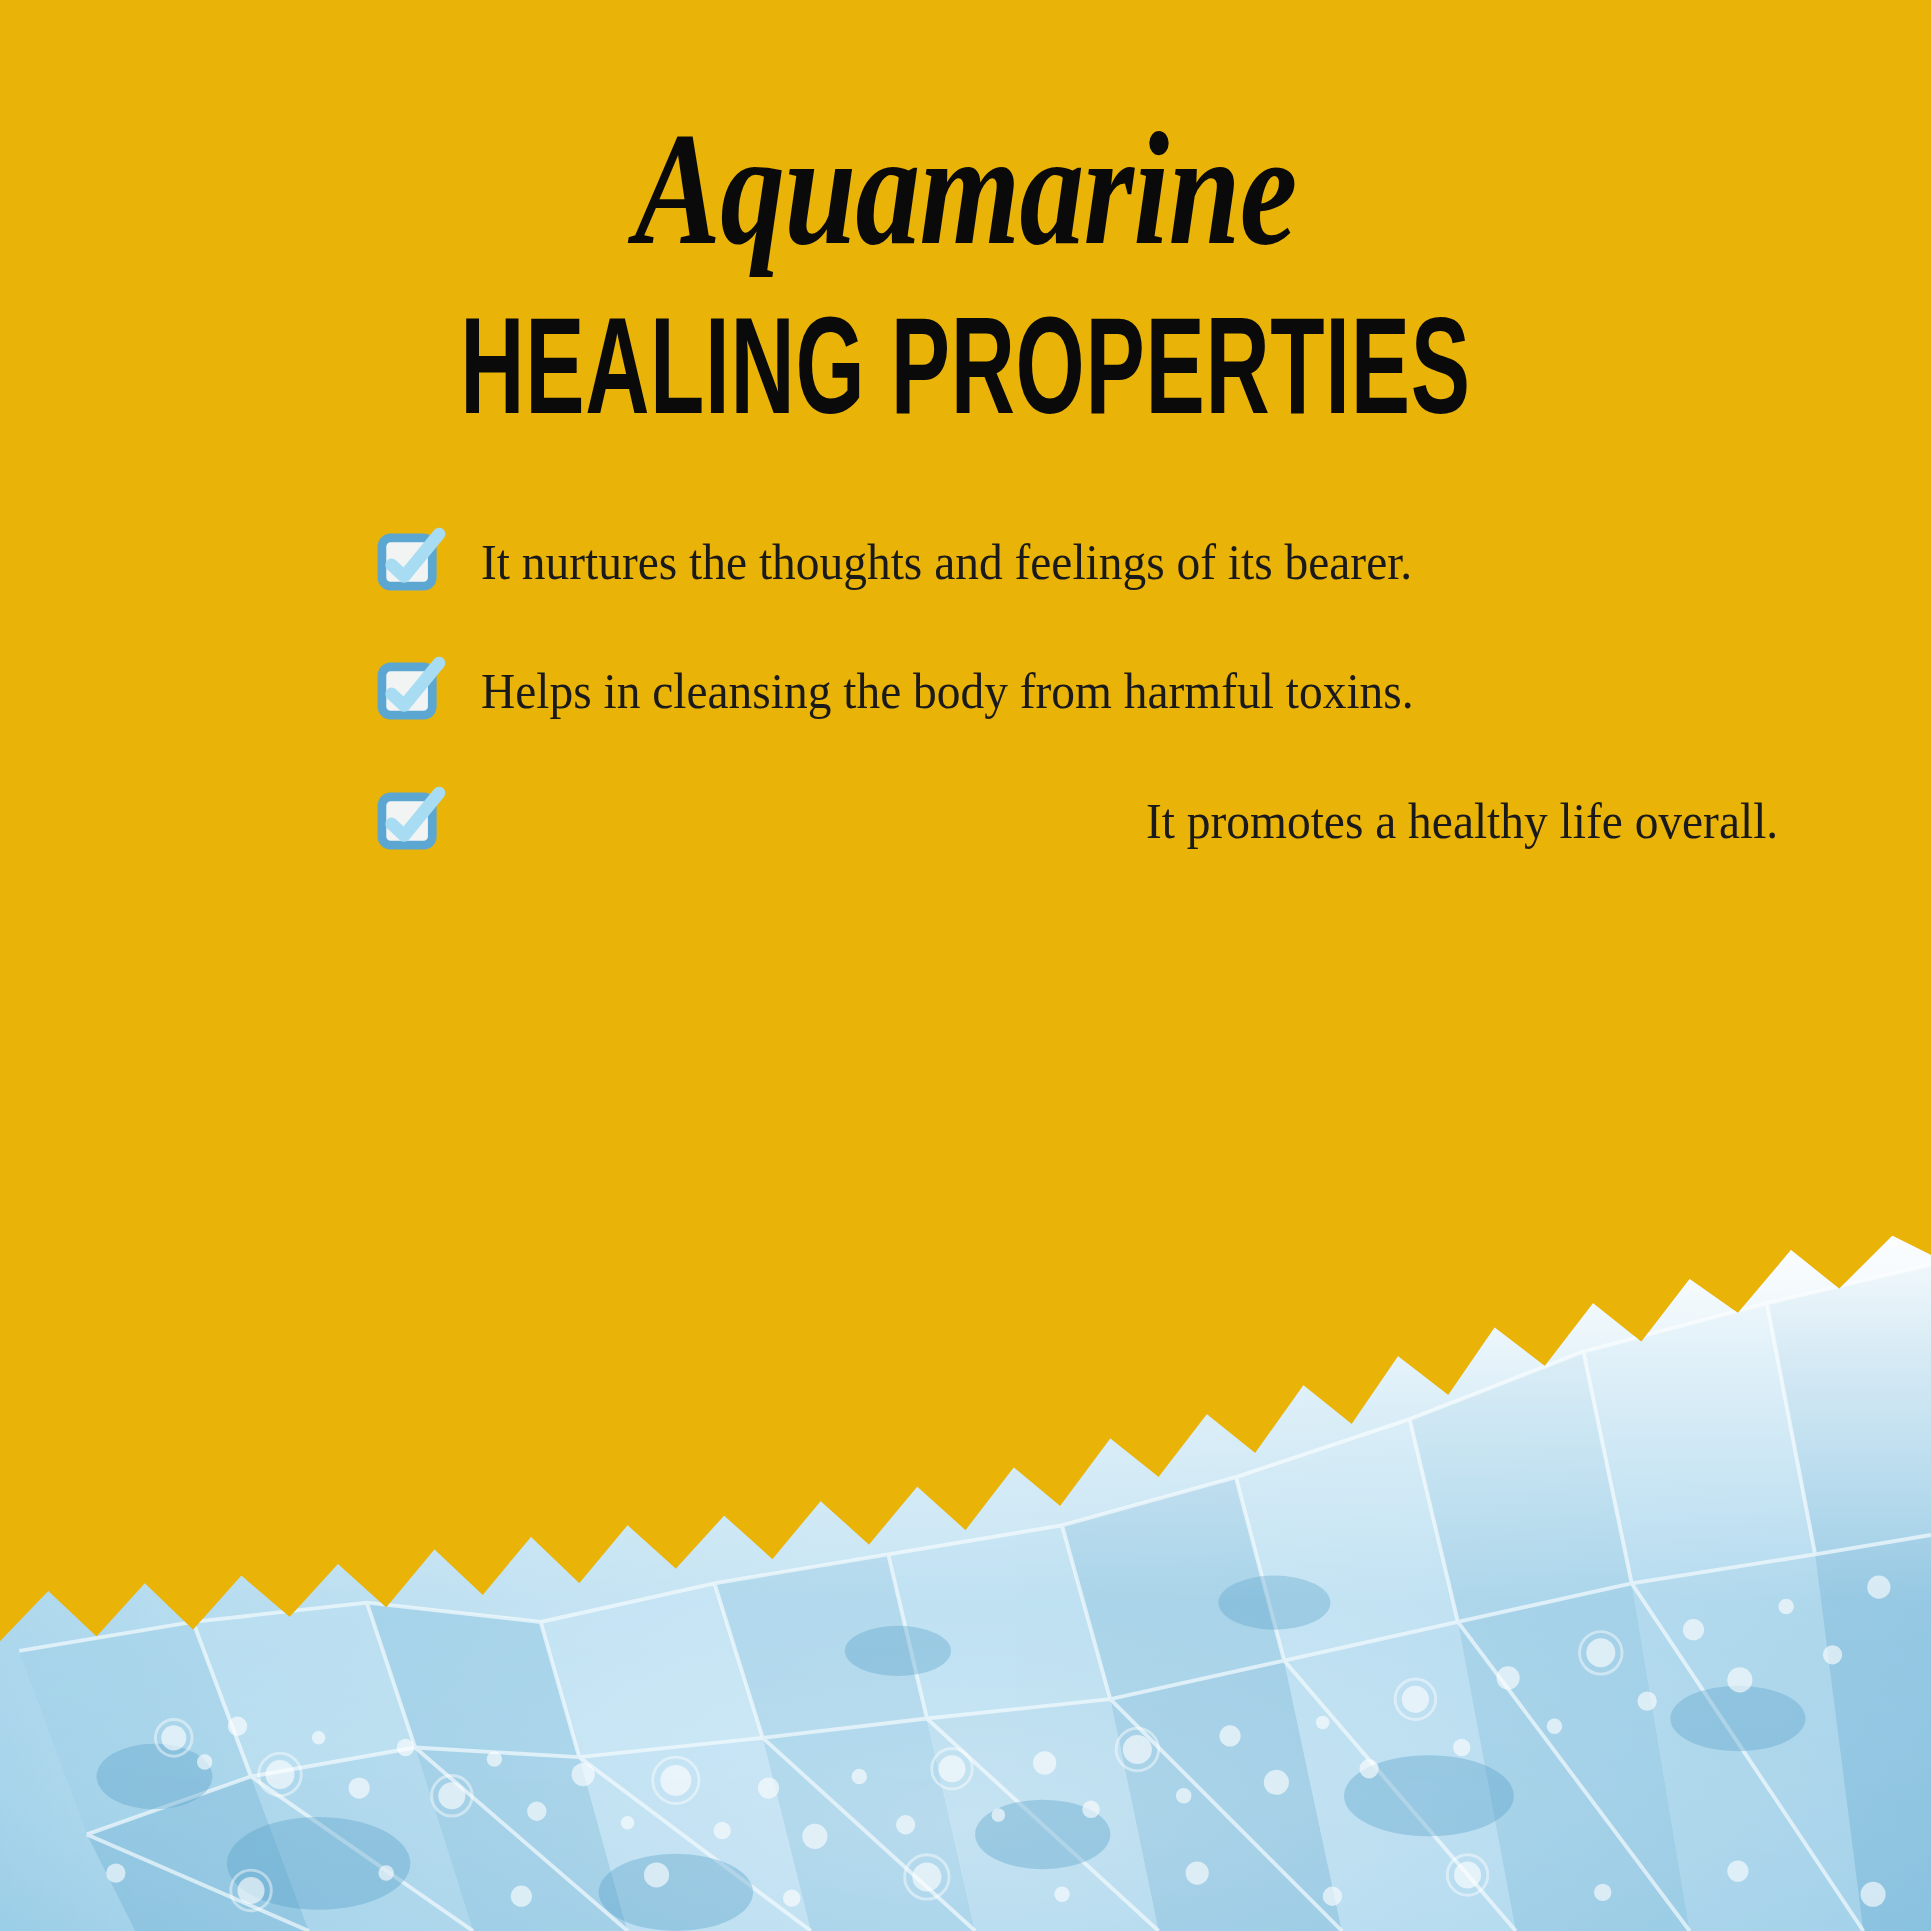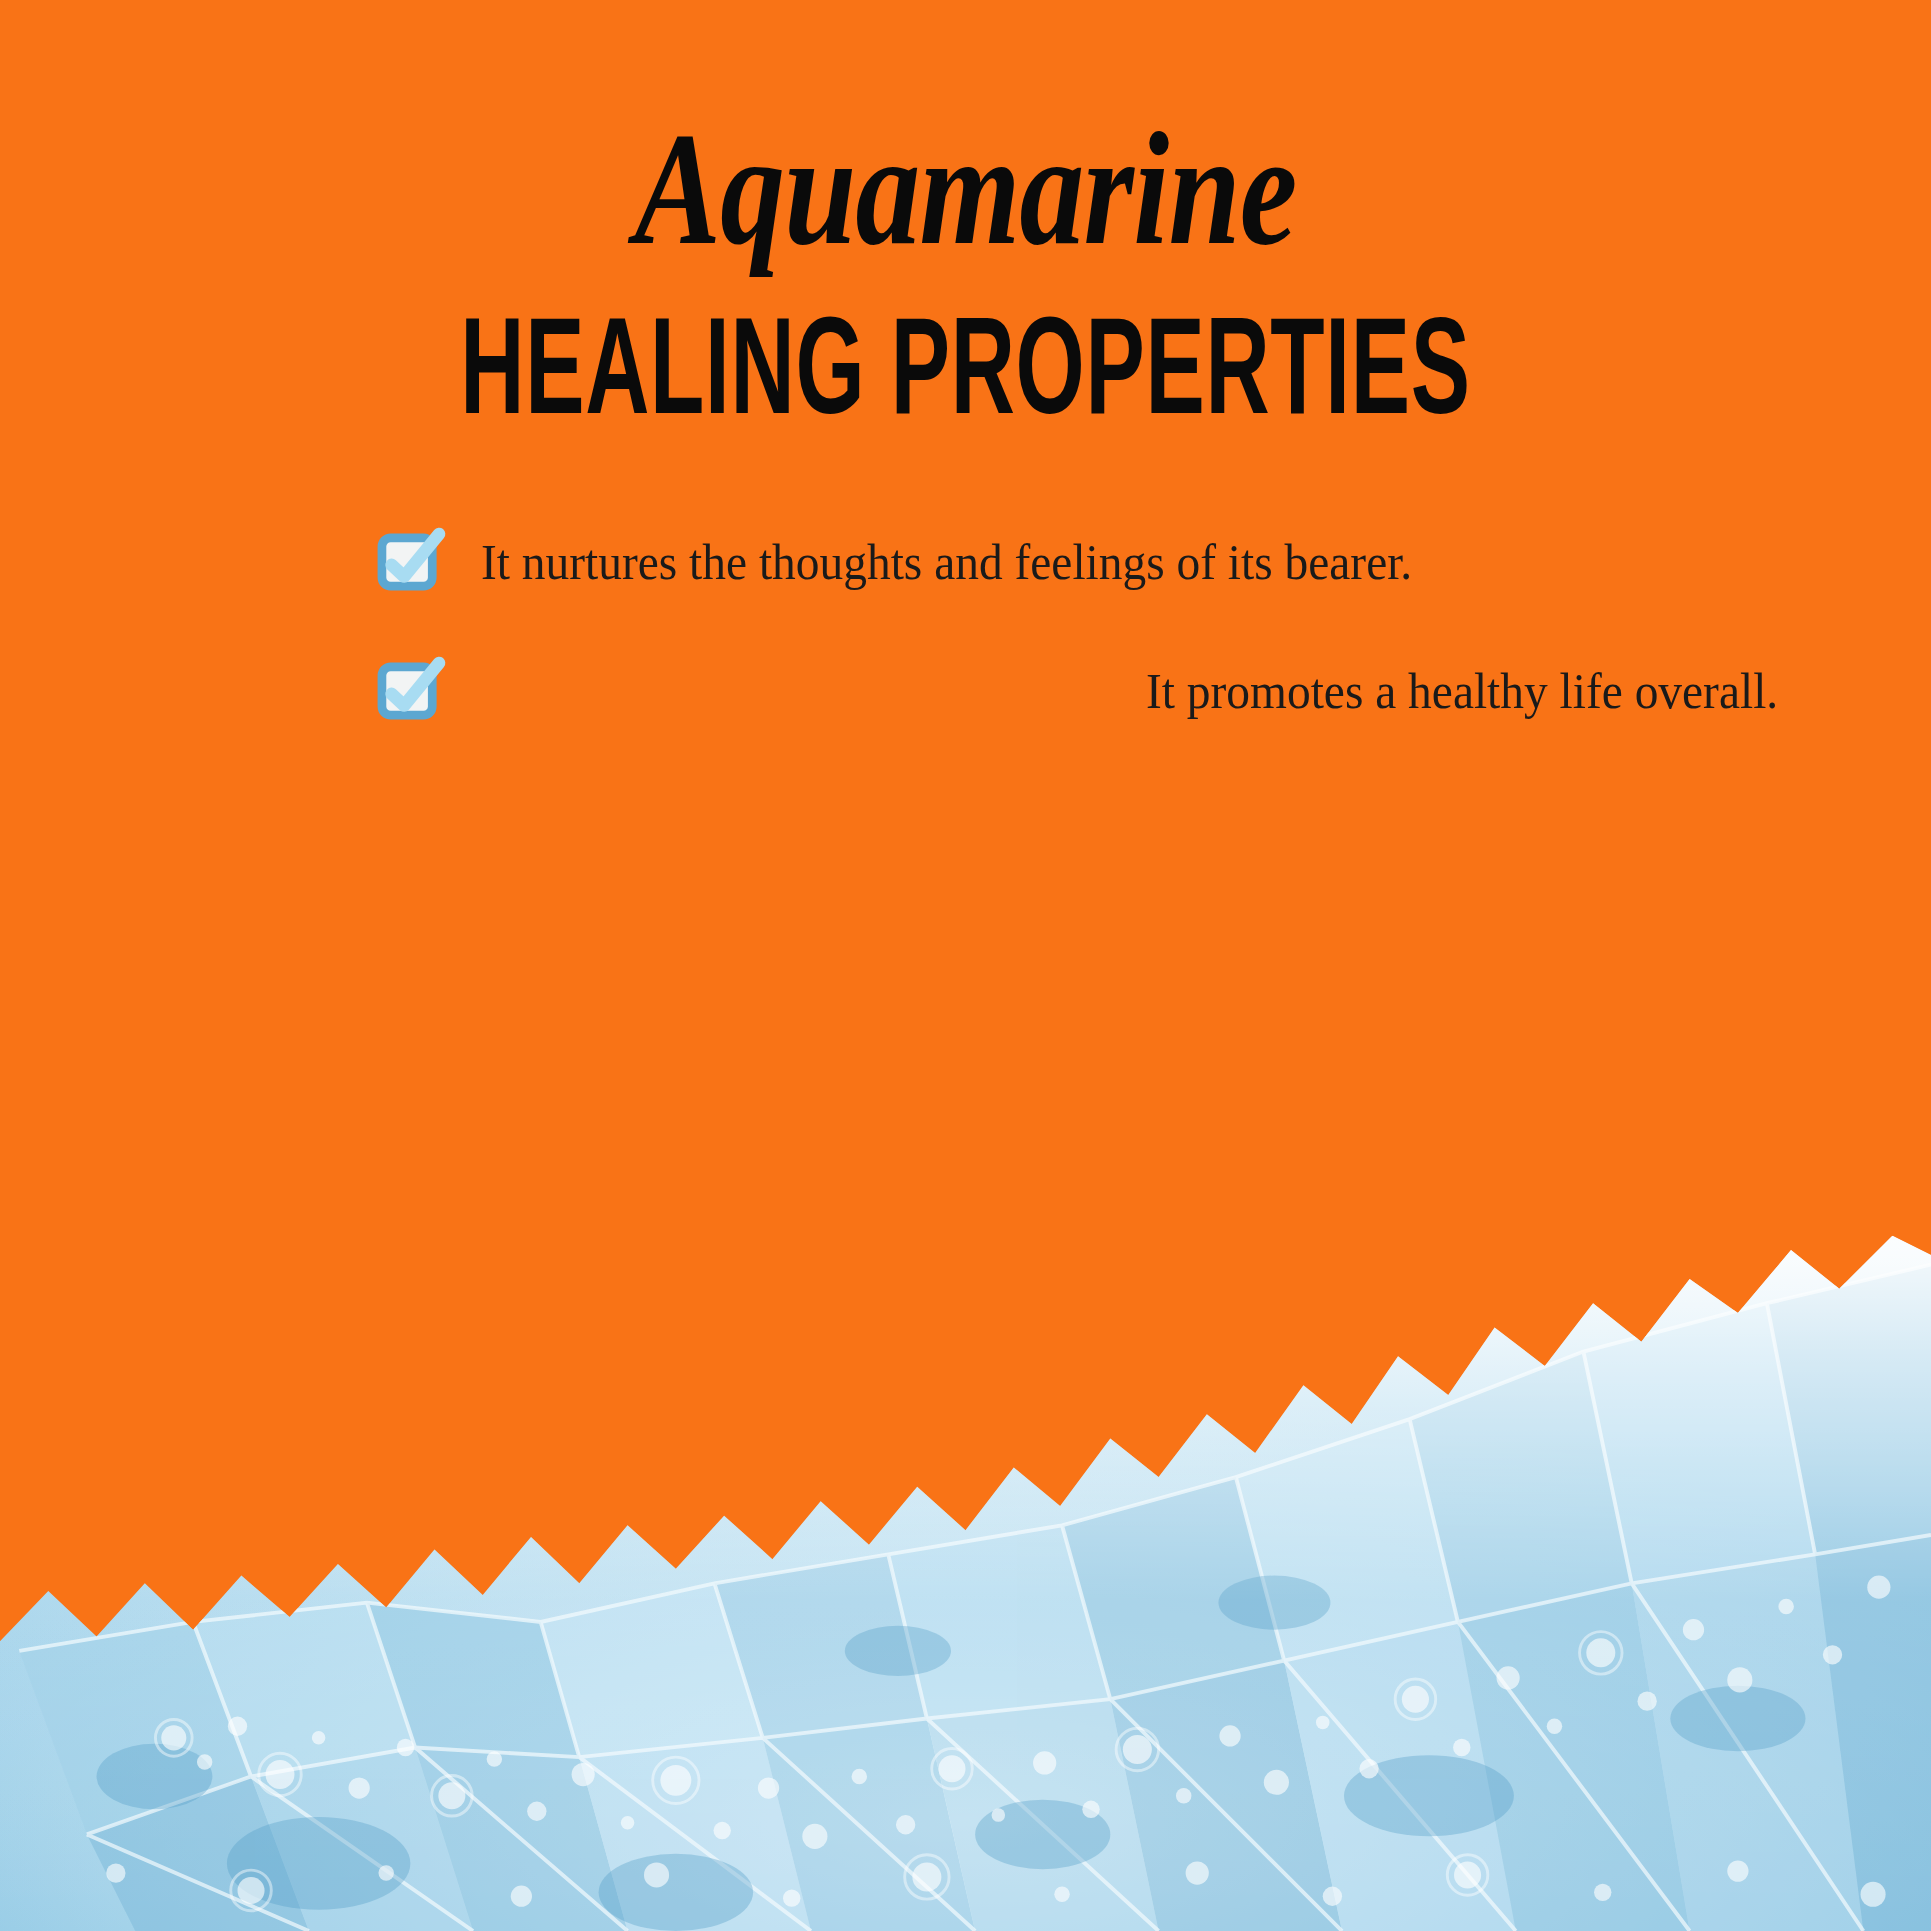--- a/index.html
+++ b/index.html
@@ -5,21 +5,21 @@
   html, body {
     margin: 0;
     padding: 0;
     background: #ffffff;
   }
 
   #poster {
     position: relative;
     width: 1931px;
     height: 1931px;
-    background: #f97316;
+    background: #eab308;
     overflow: hidden;
     font-family: "Liberation Serif", "DejaVu Serif", serif;
   }
 
   
   .header {
     position: absolute;
     top: 0;
     left: 0;
     width: 1931px;
@@ -137,20 +137,29 @@
         <svg viewBox="0 0 66 62">
           <rect x="4" y="6" width="52" height="50" rx="9" ry="9" fill="#F2F4F4" stroke="#5CA7D1" stroke-width="9"></rect>
           <path d="M14 34 L27 46 L63 2" fill="none" stroke="#A8DCF2" stroke-width="13" stroke-linecap="round" stroke-linejoin="round"></path>
         </svg>
       </span>
       <span class="check-text">It nurtures the thoughts and feelings of its bearer.</span>
     </div>
 
 
 
+    <div class="check-item">
+      <span class="checkbox-icon">
+        <svg viewBox="0 0 66 62">
+          <rect x="4" y="6" width="52" height="50" rx="9" ry="9" fill="#F2F4F4" stroke="#5CA7D1" stroke-width="9"></rect>
+          <path d="M14 34 L27 46 L63 2" fill="none" stroke="#A8DCF2" stroke-width="13" stroke-linecap="round" stroke-linejoin="round"></path>
+        </svg>
+      </span>
+      <span class="check-text">Helps in cleansing the body from harmful toxins.</span>
+    </div>
 
     <div class="check-item">
       <span class="checkbox-icon">
         <svg viewBox="0 0 66 62">
           <rect x="4" y="6" width="52" height="50" rx="9" ry="9" fill="#F2F4F4" stroke="#5CA7D1" stroke-width="9"></rect>
           <path d="M14 34 L27 46 L63 2" fill="none" stroke="#A8DCF2" stroke-width="13" stroke-linecap="round" stroke-linejoin="round"></path>
         </svg>
       </span>
       <span class="check-text">It promotes a healthy life overall.</span>
     </div>

